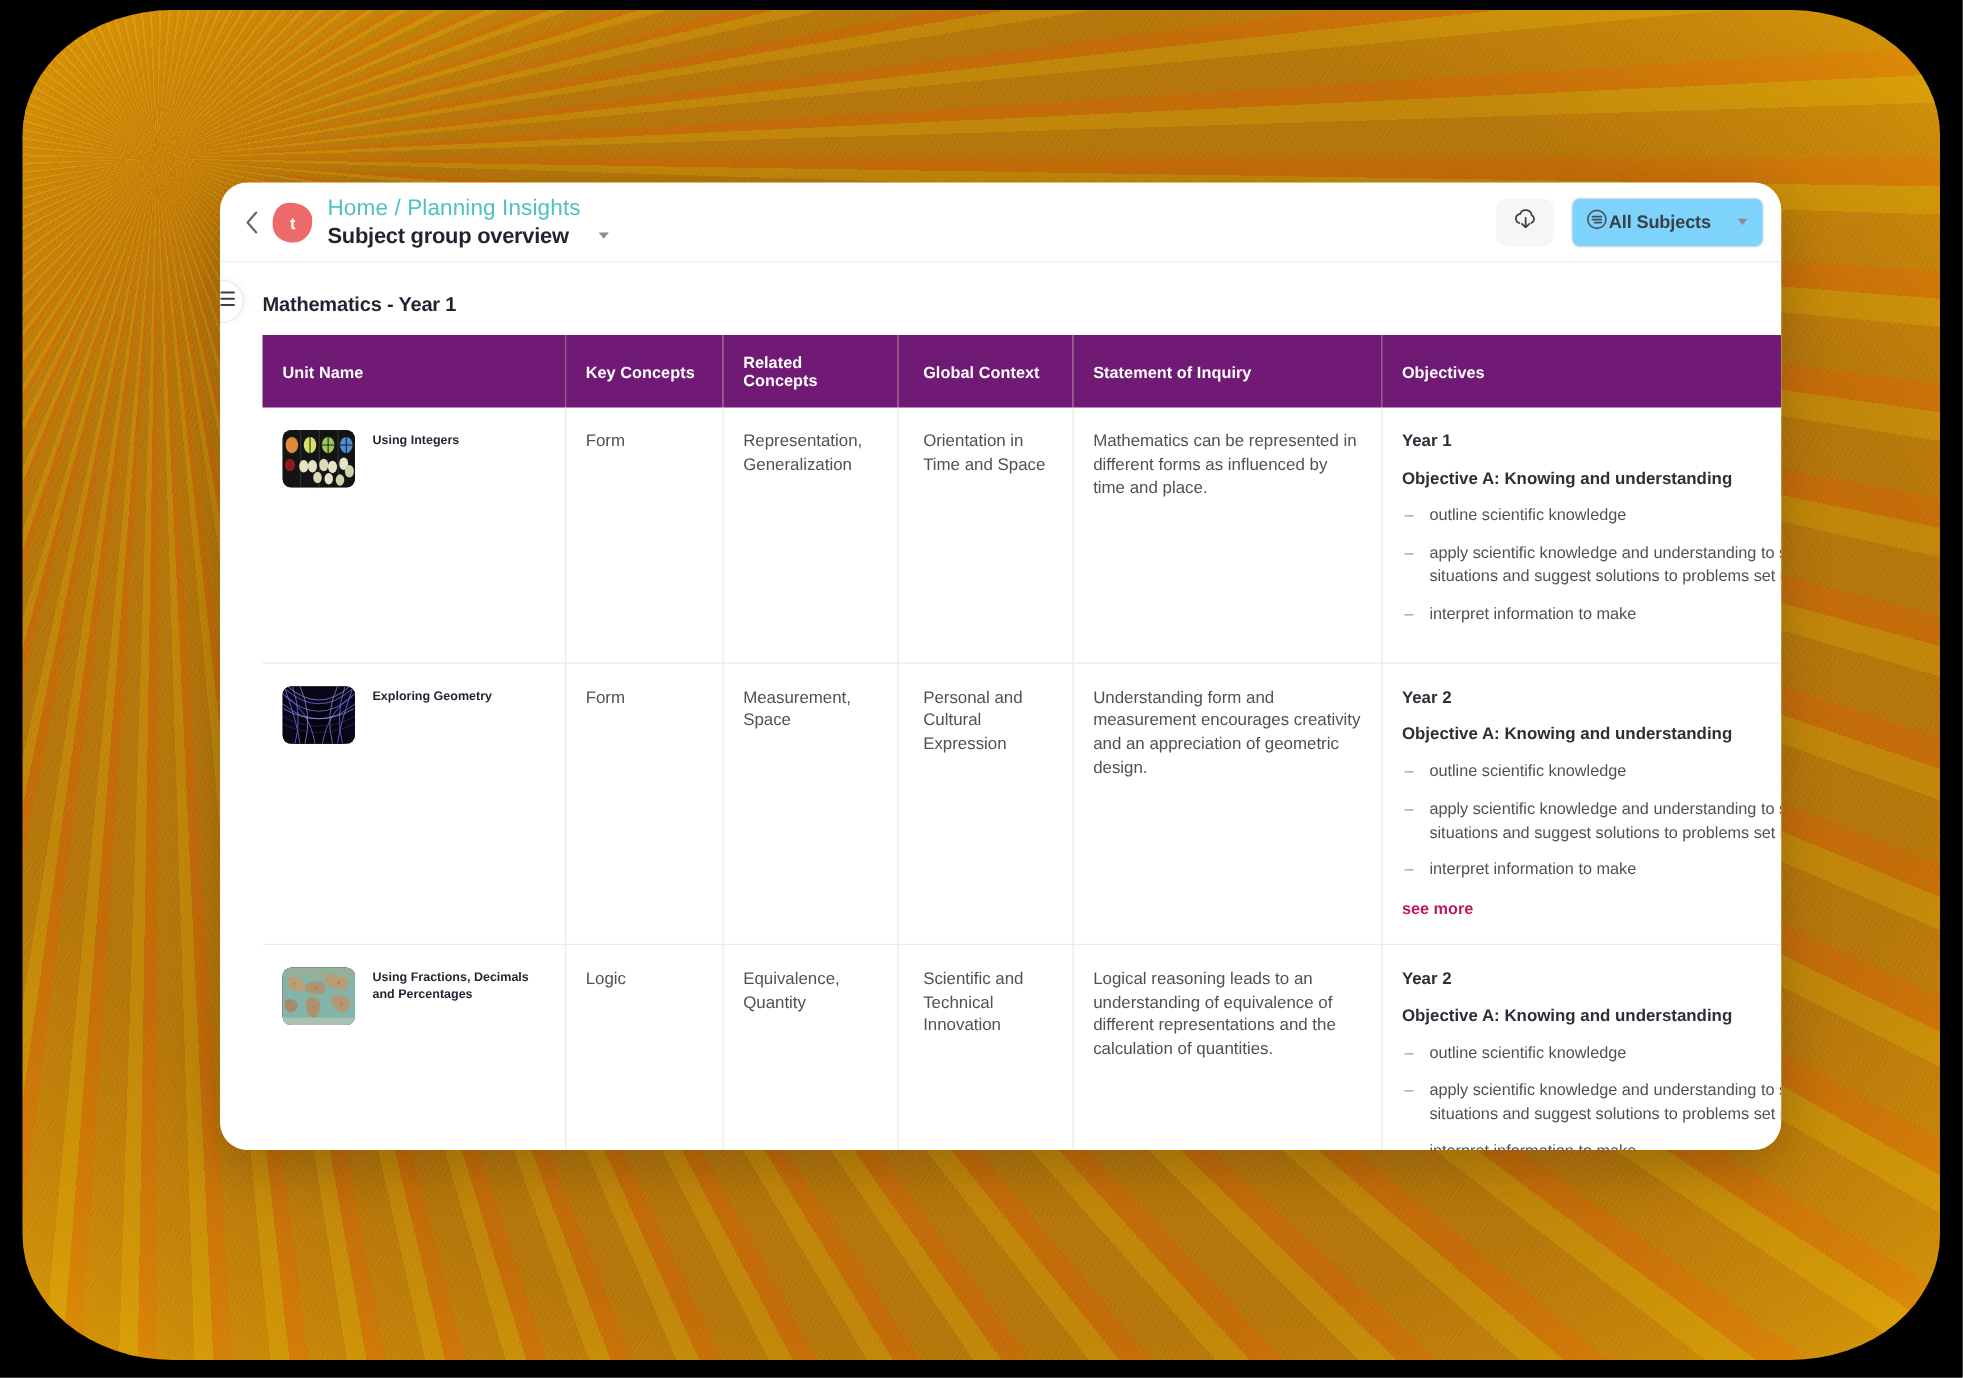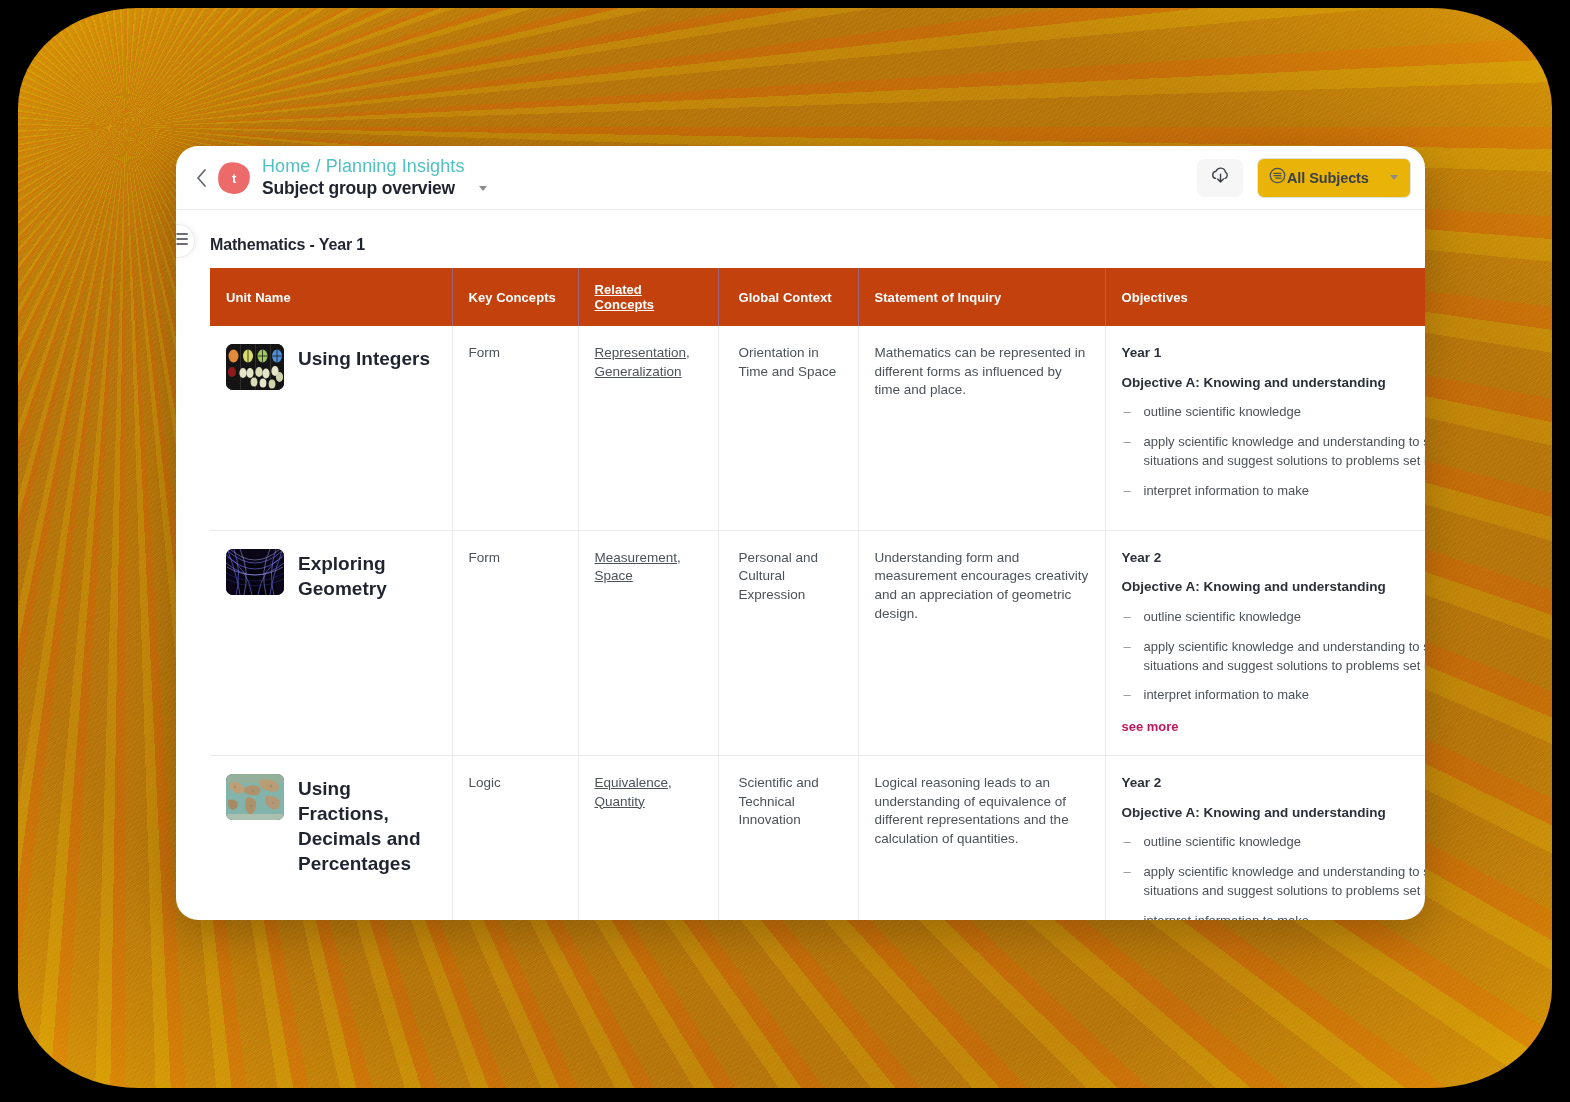--- a/index.html
+++ b/index.html
@@ -84,21 +84,21 @@
   #topbar-right { margin-left: auto; display: flex; align-items: center; gap: 14px; }
   #download-btn {
     width: 46px; height: 38px; border-radius: 8px;
     background: #f6f6f6;
     display: flex; align-items: center; justify-content: center;
     cursor: pointer;
   }
   #subject-select {
     height: 40px; min-width: 154px;
     border: 1px solid #e2e2e2; border-radius: 7px;
-    background: #eab308;
+    background: #7dd3fc;
     display: flex; align-items: center; gap: 1px;
     padding: 0 12px 0 11px;
     cursor: pointer;
   }
   #subject-label { font-size: 14.5px; color: #3b4048; font-weight: 600; letter-spacing: -.1px; }
   #subject-select .caret-dn { margin-left: auto; }
 
   
   #section-row { position: relative; height: 58px; display: flex; align-items: center; }
   #section-title {
@@ -115,21 +115,21 @@
     display: flex; align-items: center; justify-content: flex-end;
     padding-right: 6px;
     cursor: pointer;
     box-shadow: 2px 0 5px rgba(0,0,0,.05);
   }
 
   
   #table-wrap { padding-left: 34px; overflow: hidden; }
   table { border-collapse: collapse; table-layout: fixed; width: 1420px; }
   thead th {
-    background: #c2410c;
+    background: #701a75;
     color: #fff;
     font-size: 13px; font-weight: 600;
     text-align: left;
     padding: 14px 16px;
     height: 46px;
     vertical-align: middle;
     border-right: 1px solid #9d6482;
     letter-spacing: .05px;
   }
   thead th:last-child { border-right: none; }
@@ -139,33 +139,33 @@
     vertical-align: top;
     padding: 18px 16px;
     font-size: 13.5px; color: #4c5258;
     line-height: 1.38;
     overflow: hidden;
   }
   tbody td:last-child { border-right: none; }
 
   .col-unit { width: 242px; }
   .col-key { width: 126px; }
-  .col-rel { width: 140px; text-decoration: underline; }
+  .col-rel { width: 140px; }
   .col-ctx { width: 140px; padding-left: 20px; }
   .col-soi { width: 247px; }
   .col-obj { width: 525px; }
 
   .unit-cell { display: flex; gap: 14px; align-items: flex-start; }
   .thumb {
     width: 58px; height: 46px; flex: 0 0 58px;
     border-radius: 7px; overflow: hidden;
     background: #111;
   }
   .thumb svg { display: block; width: 100%; height: 100%; }
-  .unit-name { font-size: 19px; font-weight: 700; color: #1f2430; line-height: 1.32; padding-top: 2px; }
+  .unit-name { font-size: 10px; font-weight: 700; color: #1f2430; line-height: 1.32; padding-top: 2px; }
 
   .obj-year { font-size: 13.5px; font-weight: 700; color: #2b3038; margin-bottom: 11px; }
   .obj-head { font-size: 13.5px; font-weight: 700; color: #2b3038; margin-bottom: 11px; }
   .obj-list { list-style: none; }
   .obj-list li {
     position: relative;
     padding-left: 22px;
     margin-bottom: 11px;
     font-size: 13px; color: #4c5258; line-height: 1.45;
   }

